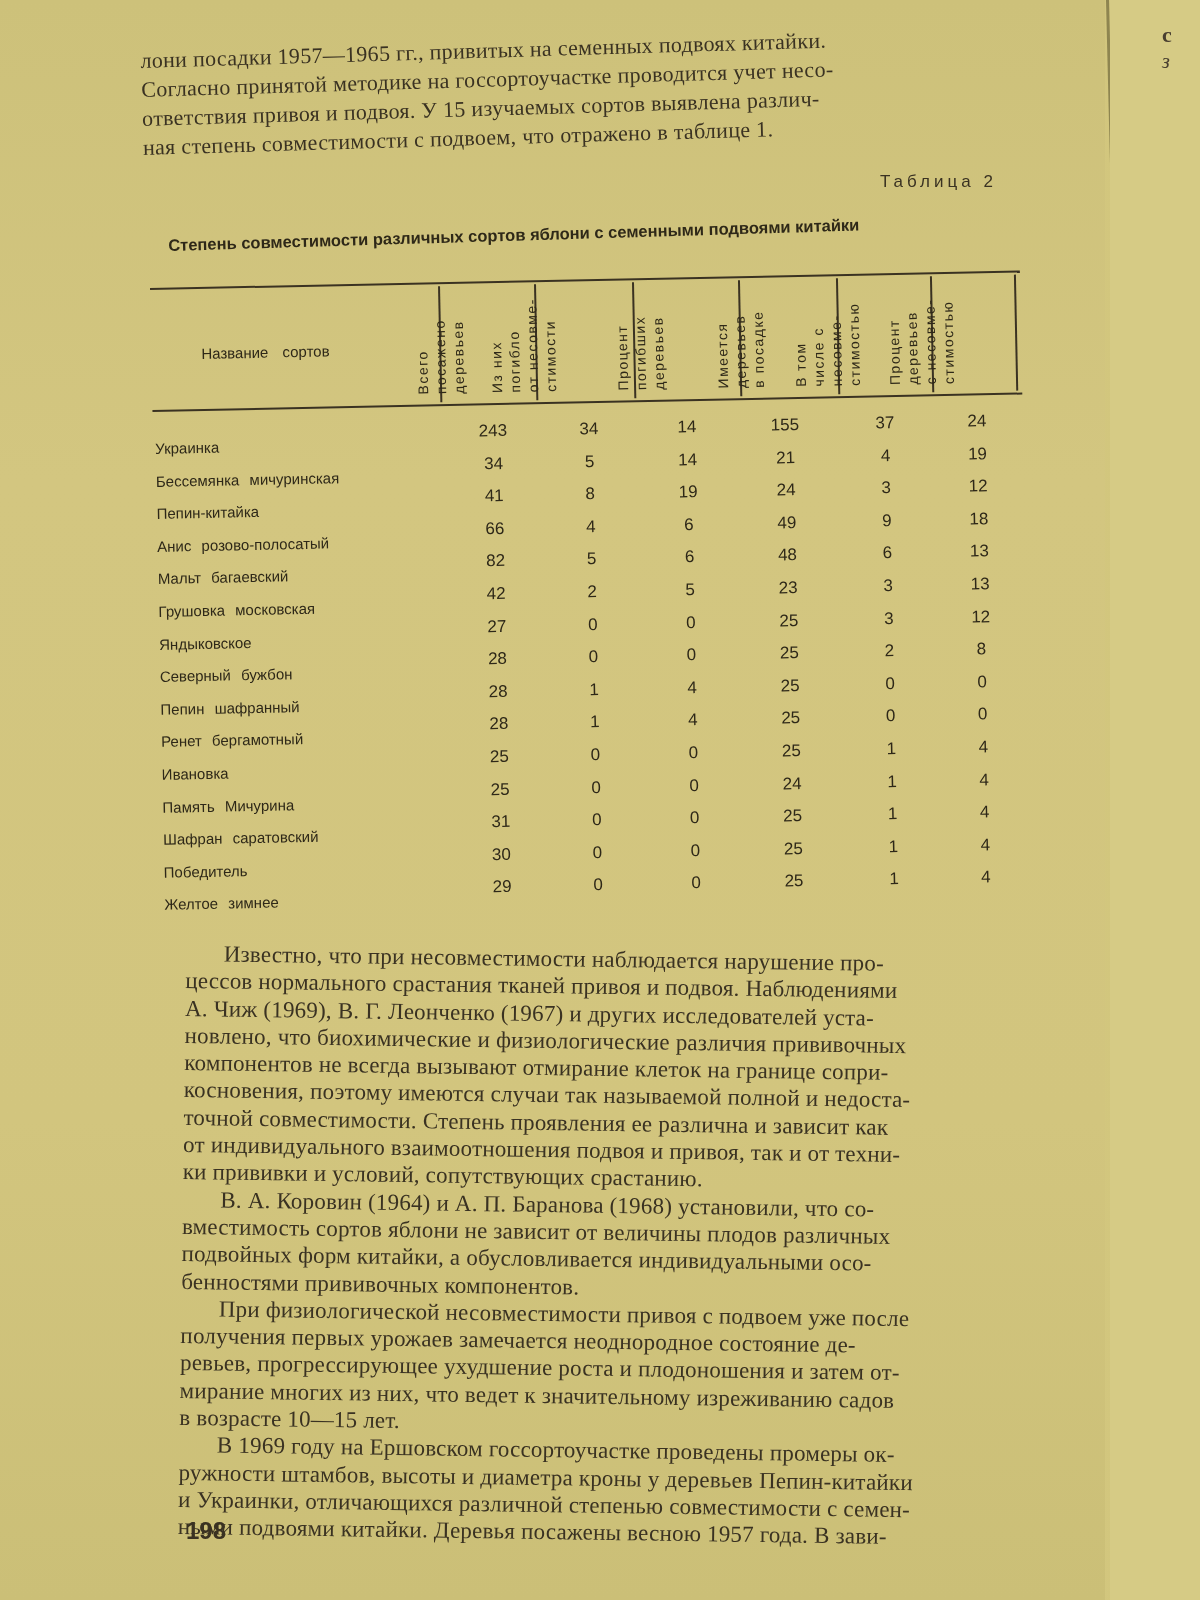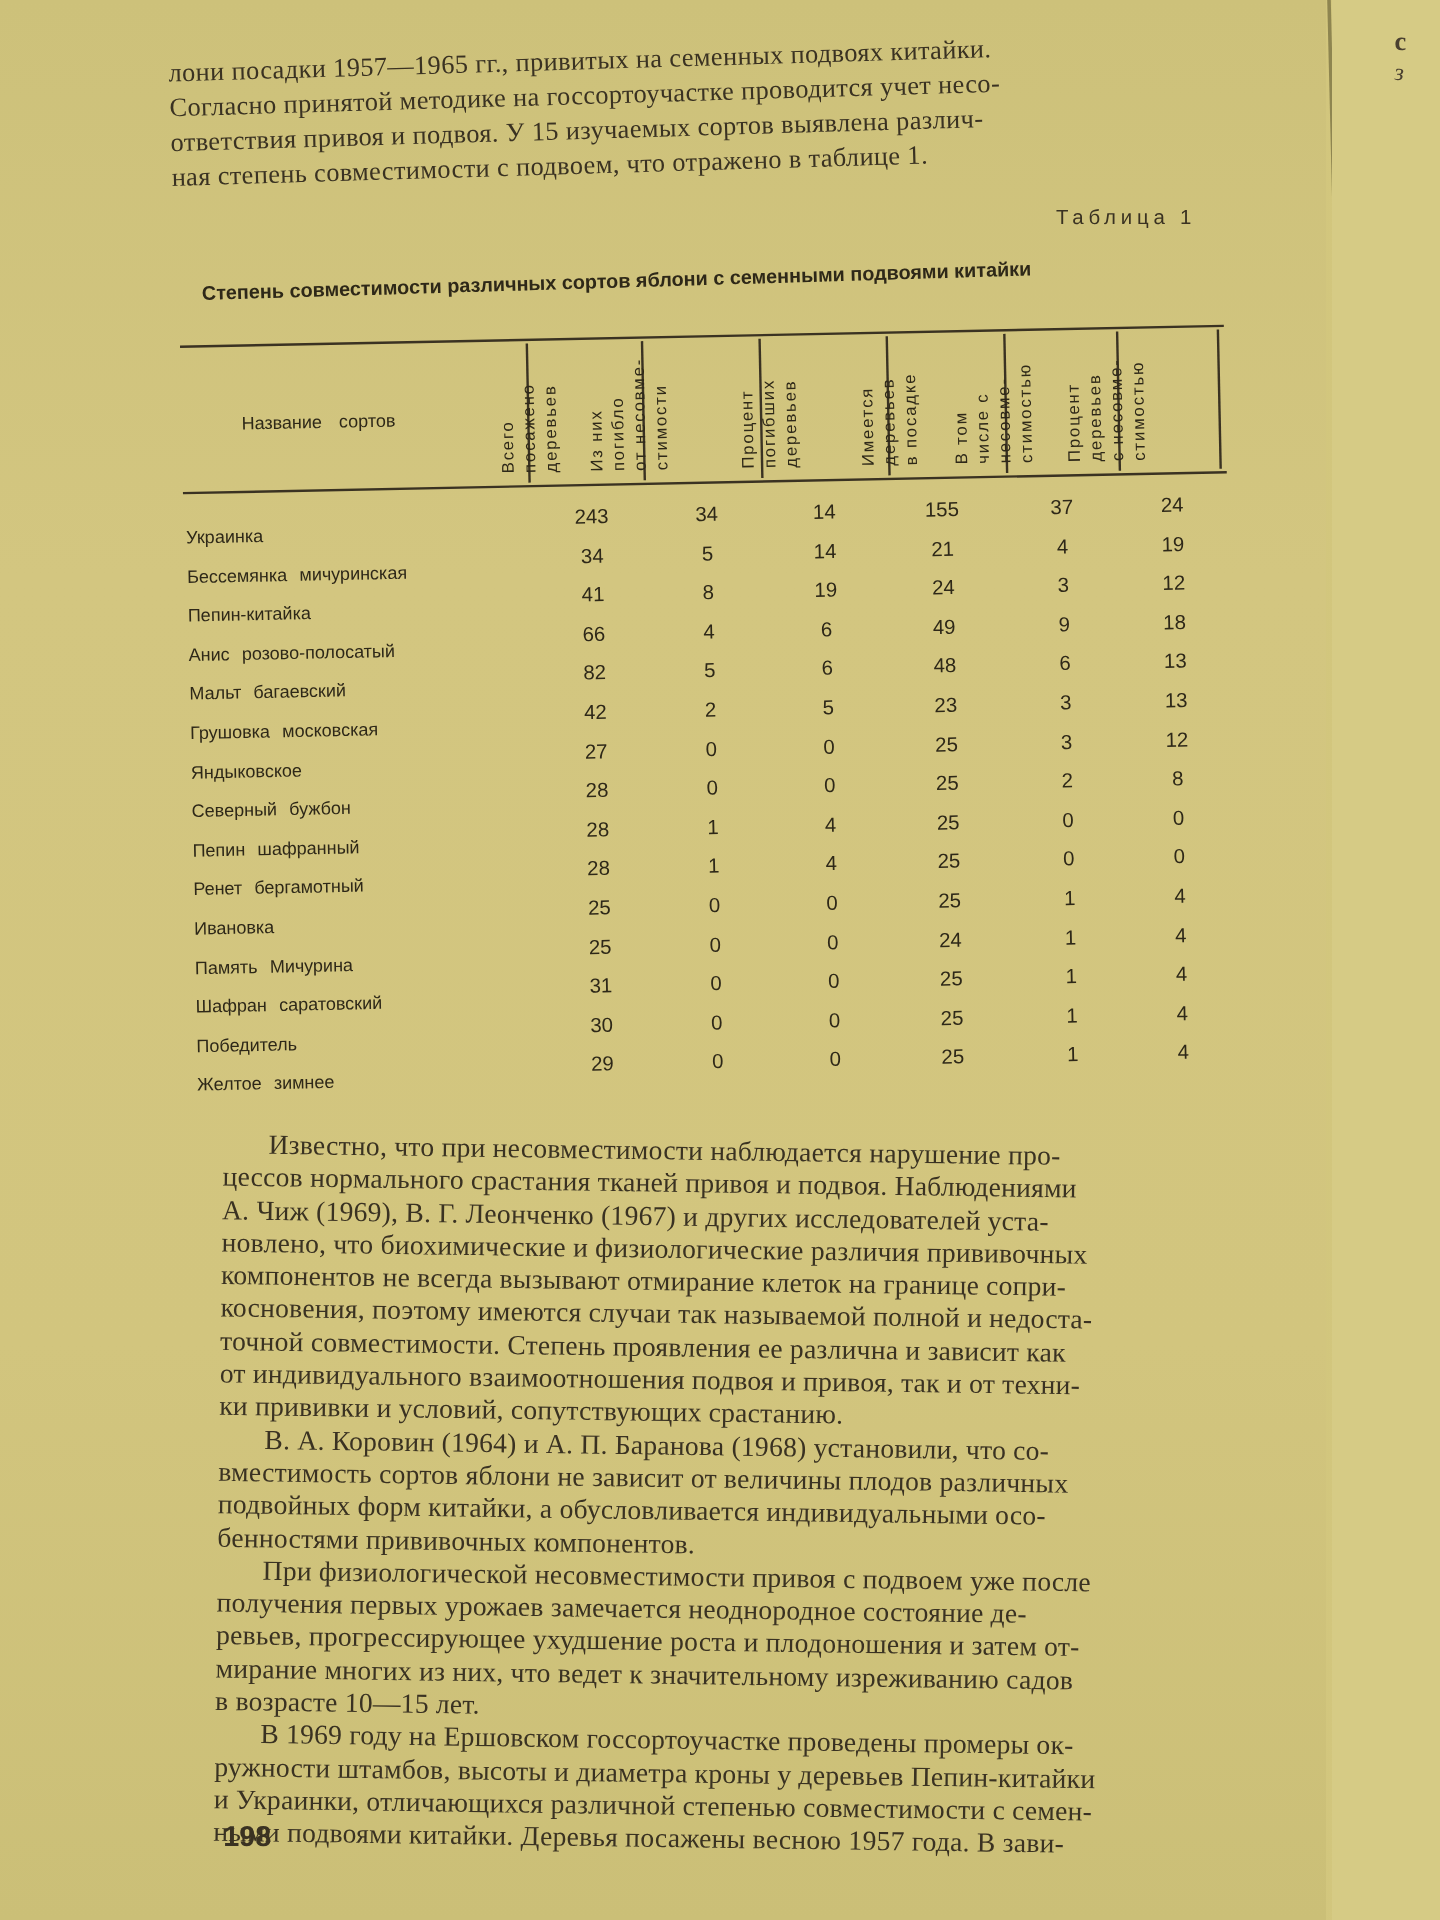--- a/index.html
+++ b/index.html
@@ -85,21 +85,21 @@
   <span class="next-frag" style="left:52px;top:50px;font-size:20px;font-weight:normal;font-style:italic;">з</span>
 </div>
 
 <div class="intro">
   <div>лони посадки 1957—1965 гг., привитых на семенных подвоях   китайки.</div>
   <div>Согласно принятой методике на госсортоучастке проводится учет несо-</div>
   <div>ответствия привоя и подвоя. У 15 изучаемых сортов выявлена   различ-</div>
   <div>ная степень совместимости с подвоем, что отражено в таблице 1.</div>
 </div>
 
-<div class="table-label">Таблица 1</div>
+<div class="table-label">Таблица 2</div>
 <div class="table-title">Степень совместимости различных сортов яблони с семенными подвоями китайки</div>
 
 <div class="tbl">
   <div class="hline" style="top:0;width:870px;"></div>
   <div class="hline" style="top:122px;width:870px;"></div>
 
   <div class="head-name">Название сортов</div>
 
   <div class="vline" style="left:288px;top:4px;height:116px;"></div>
   <div class="vline" style="left:384px;top:4px;height:116px;"></div>

